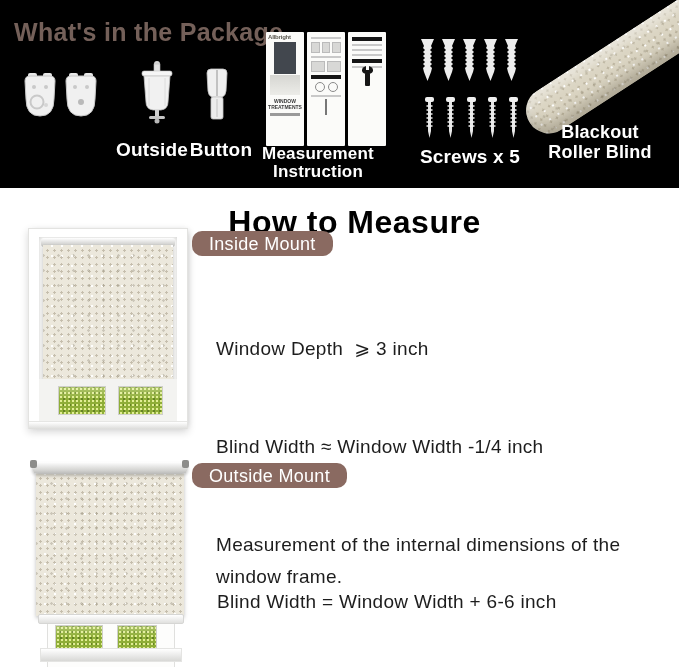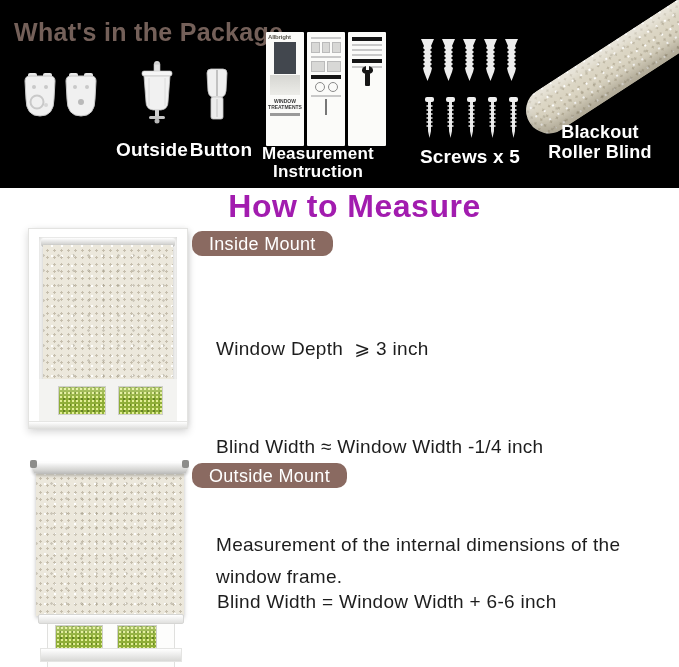--- a/index.html
+++ b/index.html
@@ -48,21 +48,21 @@
     background-size:7px 7px,10px 10px,15px 15px;
     background-position:1px 2px,4px 6px,8px 3px;
   }
   .roll{
     position:absolute;left:512px;top:40px;width:220px;height:46px;border-radius:23px;
     transform:rotate(-33deg);
     background-color:#dbd5c3;
     box-shadow:inset 0 -10px 14px rgba(90,80,60,.35), inset 0 8px 10px rgba(255,255,255,.45), 2px 4px 8px rgba(0,0,0,.6);
   }
   
-  .measure-title{position:absolute;top:188px;left:30px;right:0;text-align:center;font-size:32px;font-weight:bold;color:#a21caf;letter-spacing:.5px;}
+  .measure-title{position:absolute;top:204px;left:30px;right:0;text-align:center;font-size:32px;font-weight:bold;color:#000000;letter-spacing:.5px;}
   .badge{position:absolute;left:192px;background:#8a6a61;color:#fff;font-size:18px;padding:3px 17px 1px;border-radius:10px;letter-spacing:.3px;}
   .badge-inside{top:231px;}
   .badge-outside{top:463px;}
   .spec-lines{position:absolute;font-size:19px;line-height:32.6px;letter-spacing:.3px;color:#1d1d1d;white-space:pre-wrap;}
   .specs-inside{left:216px;top:268px;width:460px;}
   .specs-outside{left:217px;top:521px;width:462px;}
   
   .win{position:absolute;background:#fff;}
   .win1{left:28px;top:228px;width:158px;height:199px;border:1px solid #e3e3e1;box-shadow:0 3px 8px rgba(0,0,0,.16),3px 0 6px -3px rgba(0,0,0,.12);}
   .win1 .recess{position:absolute;left:10px;top:8px;width:138px;height:184px;background:#fcfcfb;box-shadow:inset 0 0 5px rgba(0,0,0,.18);}

